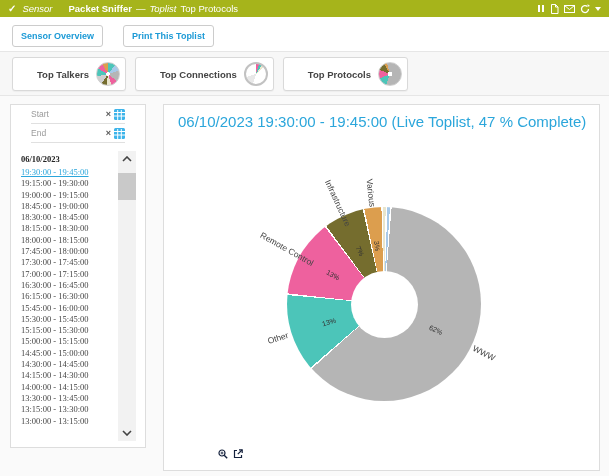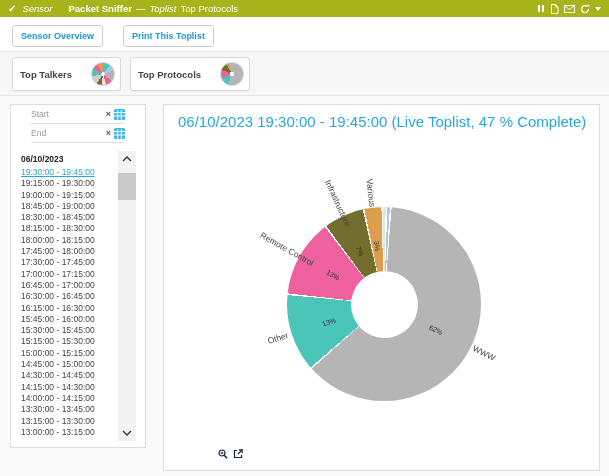--- a/index.html
+++ b/index.html
@@ -25,21 +25,21 @@
     font-size:9px; font-weight:bold; color:#1c9ad6; padding:5px 8px; cursor:pointer; }
 
   .hr1 { position:absolute; left:0; top:51px; width:609px; height:1px; background:#e6e6e6; }
   .cards-strip { position:absolute; left:0; top:52px; width:609px; height:43px; background:#f7f7f7; }
   .hr2 { position:absolute; left:0; top:95px; width:609px; height:1px; background:#e6e6e6; }
   .content-bg { position:absolute; left:0; top:96px; width:609px; height:380px; background:#fafafa; }
 
   
   .cards { position:absolute; left:12px; top:57px; display:flex; gap:9px; }
   .card { background:#fff; border:1px solid #d9d9d9; border-radius:3px; height:34px;
-    display:flex; align-items:center; gap:19px; padding:0 5px 0 7px;
+    display:flex; align-items:center; gap:7px; padding:0 5px 0 24px;
     font-size:9.5px; font-weight:bold; color:#444; cursor:pointer;
     box-shadow:0 1px 1px rgba(0,0,0,0.04); }
   .pie-icon { width:24px; height:24px; border-radius:50%; flex:0 0 auto; }
   .pie-talkers { background:
      radial-gradient(circle at center, #ffffff 0 2px, transparent 2px),
      conic-gradient(#4cc5b9 0 38deg, #a7c9e9 38deg 72deg, #b5b5b5 72deg 128deg,
        #ee619e 128deg 162deg, #e9e5cc 162deg 188deg, #756d2e 188deg 214deg,
        #cfcfcf 214deg 258deg, #4cc5b9 258deg 298deg, #ee619e 298deg 330deg, #dc9e4e 330deg 360deg);
      border:1px solid #cfcfcf; }
   .pie-connections { background:
@@ -55,21 +55,21 @@
   
   .sidebar { position:absolute; left:10px; top:104px; width:136px; height:344px;
     background:#fff; border:1px solid #ddd; }
   .date-row { display:flex; align-items:center; margin:0 20px;
     border-bottom:1px solid #e0e0e0; height:19px; gap:3px; }
   .date-row input { flex:1; min-width:0; border:none; outline:none;
     font-family:"Liberation Sans", sans-serif; font-size:8.5px; color:#555; }
   .date-row input::placeholder { color:#9a9a9a; }
   .clear-x { font-size:9px; color:#555; font-weight:bold; line-height:1; cursor:pointer; }
   .cal-icon { display:block; cursor:pointer; }
-  .interval-wrap { position:absolute; left:10px; top:46px; width:105px; bottom:6px; overflow:hidden; }
+  .interval-wrap { position:absolute; left:10px; top:46px; width:105px; bottom:6px; overflow:hidden;font-family:Liberation Serif, serif; }
   .date-header { font-size:8.5px; font-weight:bold; color:#222; margin:3px 0 3px 0; }
   .interval { font-size:8.5px; color:#444; height:11.3px; line-height:11.3px;
     white-space:nowrap; cursor:pointer; }
   .interval.selected { color:#2ba6db; text-decoration:underline; }
   .scrollbar { position:absolute; left:107px; top:46px; width:18px; height:290px;
     background:#f2f2f2; }
   .scroll-btn { position:absolute; left:0; width:18px; height:16px; display:flex;
     align-items:center; justify-content:center; cursor:pointer; }
   .scroll-btn.up { top:0; } .scroll-btn.down { bottom:0; }
   .scroll-thumb { position:absolute; left:0; top:22px; width:18px; height:27px;
@@ -139,20 +139,24 @@
 <div class="cards-strip"></div>
 <div class="hr2"></div>
 <div class="content-bg"></div>
 
 <div class="cards">
   <div class="card">
     <span>Top Talkers</span>
     <span class="pie-icon pie-talkers"></span>
   </div>
   <div class="card">
+    <span>Top Connections</span>
+    <span class="pie-icon pie-connections"></span>
+  </div>
+  <div class="card">
     <span>Top Protocols</span>
     <span class="pie-icon pie-protocols"></span>
   </div>
 </div>
 
 <div class="sidebar">
   <div class="date-row">
     <input type="text" placeholder="Start" style="">
     <span class="clear-x">×</span>
     <svg class="cal-icon" width="11" height="11" viewBox="0 0 11 11">
@@ -174,21 +178,20 @@
         <div class="interval selected">19:30:00 - 19:45:00</div>
         <div class="interval">19:15:00 - 19:30:00</div>
         <div class="interval">19:00:00 - 19:15:00</div>
         <div class="interval">18:45:00 - 19:00:00</div>
         <div class="interval">18:30:00 - 18:45:00</div>
         <div class="interval">18:15:00 - 18:30:00</div>
         <div class="interval">18:00:00 - 18:15:00</div>
         <div class="interval">17:45:00 - 18:00:00</div>
         <div class="interval">17:30:00 - 17:45:00</div>
         <div class="interval">17:00:00 - 17:15:00</div>
-        <div class="interval">16:45:00 - 17:00:00</div>
         <div class="interval">16:30:00 - 16:45:00</div>
         <div class="interval">16:15:00 - 16:30:00</div>
         <div class="interval">15:45:00 - 16:00:00</div>
         <div class="interval">15:30:00 - 15:45:00</div>
         <div class="interval">15:15:00 - 15:30:00</div>
         <div class="interval">15:00:00 - 15:15:00</div>
         <div class="interval">14:45:00 - 15:00:00</div>
         <div class="interval">14:30:00 - 14:45:00</div>
         <div class="interval">14:15:00 - 14:30:00</div>
         <div class="interval">14:00:00 - 14:15:00</div>

